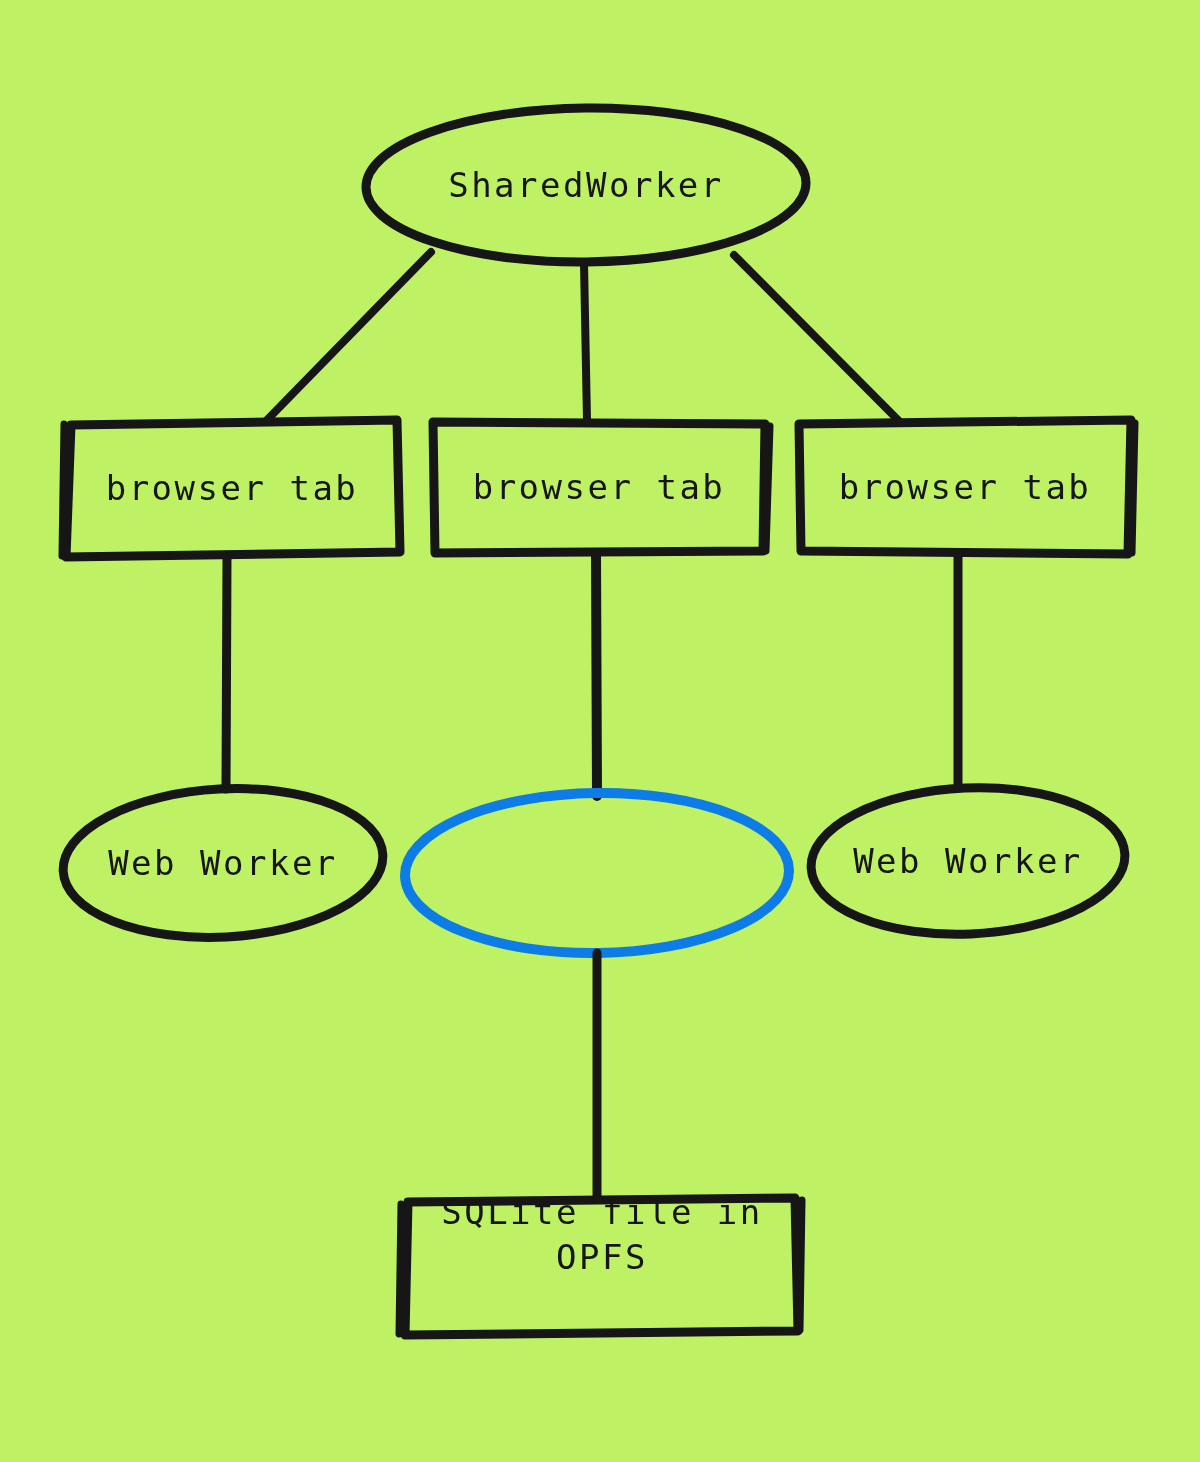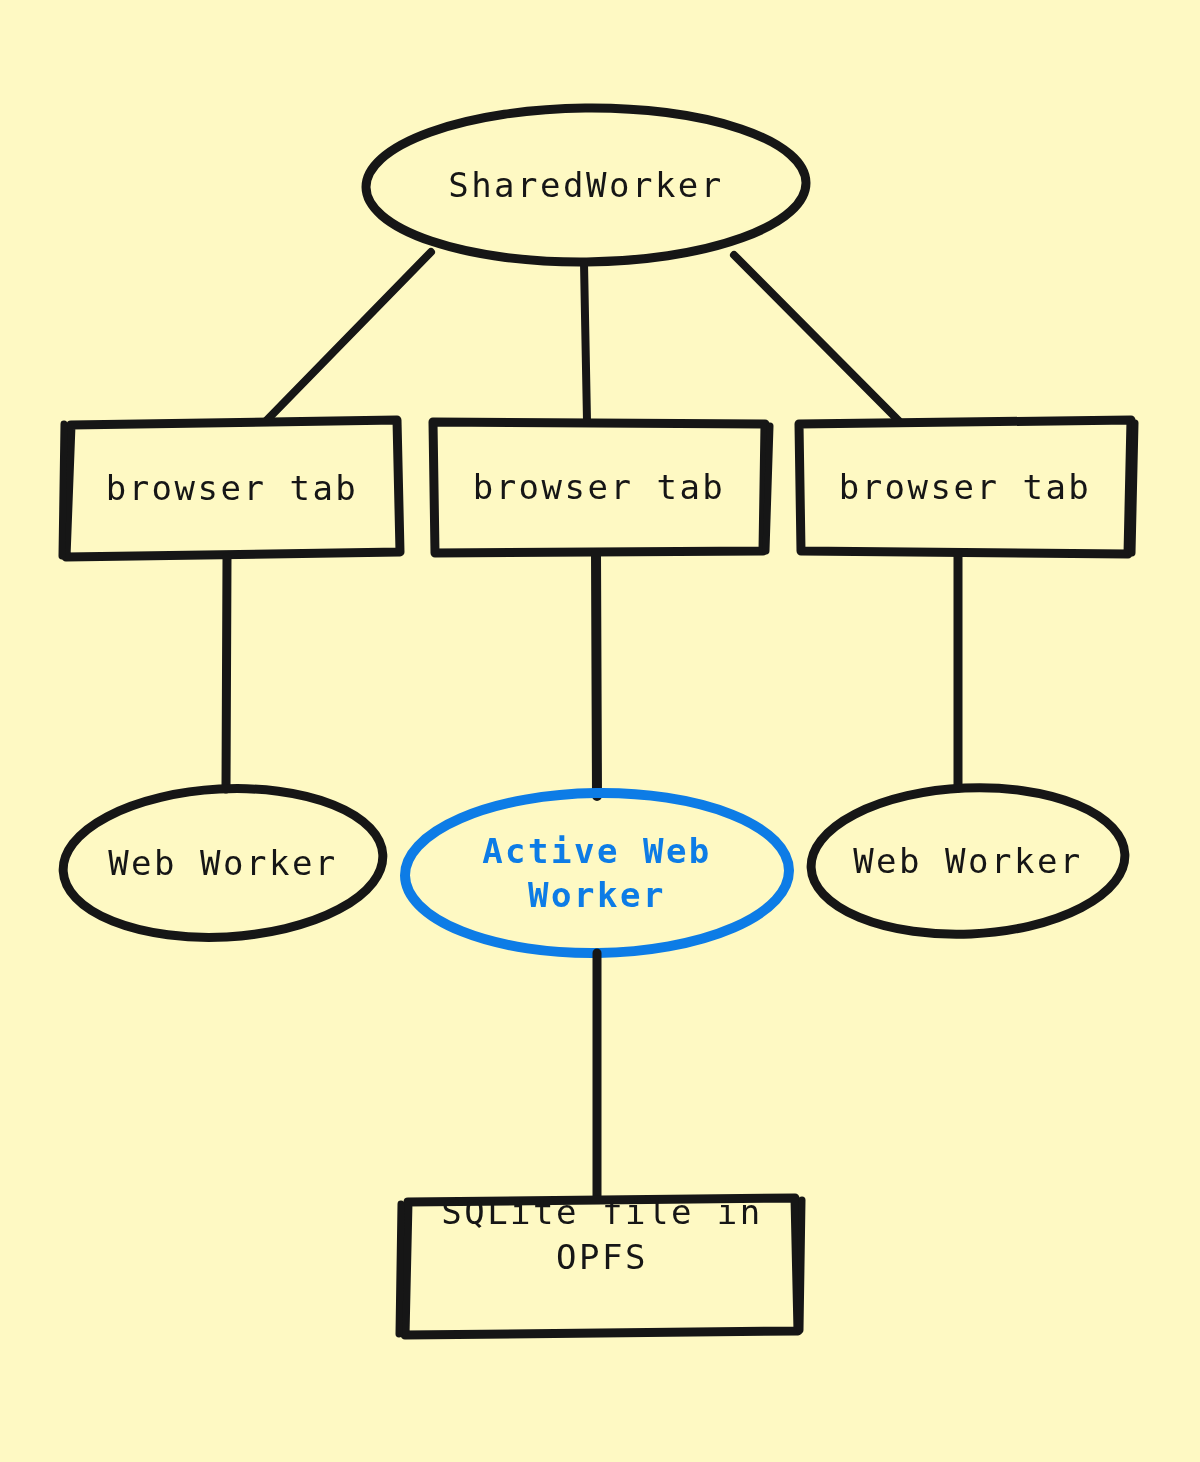--- a/index.html
+++ b/index.html
@@ -4,21 +4,21 @@
 <style>
   html, body {
     margin: 0;
     padding: 0;
     background: #f5f4ef;
   }
   .canvas {
     position: relative;
     width: 1200px;
     height: 1462px;
-    background: #fef9c3;
+    background: #bef264;
     font-family: "DejaVu Sans Mono", "Liberation Mono", monospace;
     overflow: hidden;
   }
   .artwork {
     position: absolute;
     left: 0;
     top: 0;
     width: 1200px;
     height: 1462px;
   }
@@ -87,19 +87,18 @@
   <div class="node-label" style="left:366px; top:108px; width:440px; height:154px;">SharedWorker</div>
 
   <div class="node-label" style="left:64px; top:420px; width:336px; height:136px;">browser tab</div>
 
   <div class="node-label" style="left:431px; top:420px; width:336px; height:134px;">browser tab</div>
 
   <div class="node-label" style="left:797px; top:420px; width:336px; height:134px;">browser tab</div>
 
   <div class="node-label" style="left:63px; top:789px; width:320px; height:148px;">Web Worker</div>
 
-  <div class="node-label accent" style="left:437px; top:793px; width:320px; height:160px;">Active Web Worker</div>
 
   <div class="node-label" style="left:808px; top:788px; width:320px; height:146px;">Web Worker</div>
 
   <div class="node-label" style="left:406px; top:1166px; width:392px; height:137px;">SQLite file in OPFS</div>
 
 </div>
 
 </body></html>

